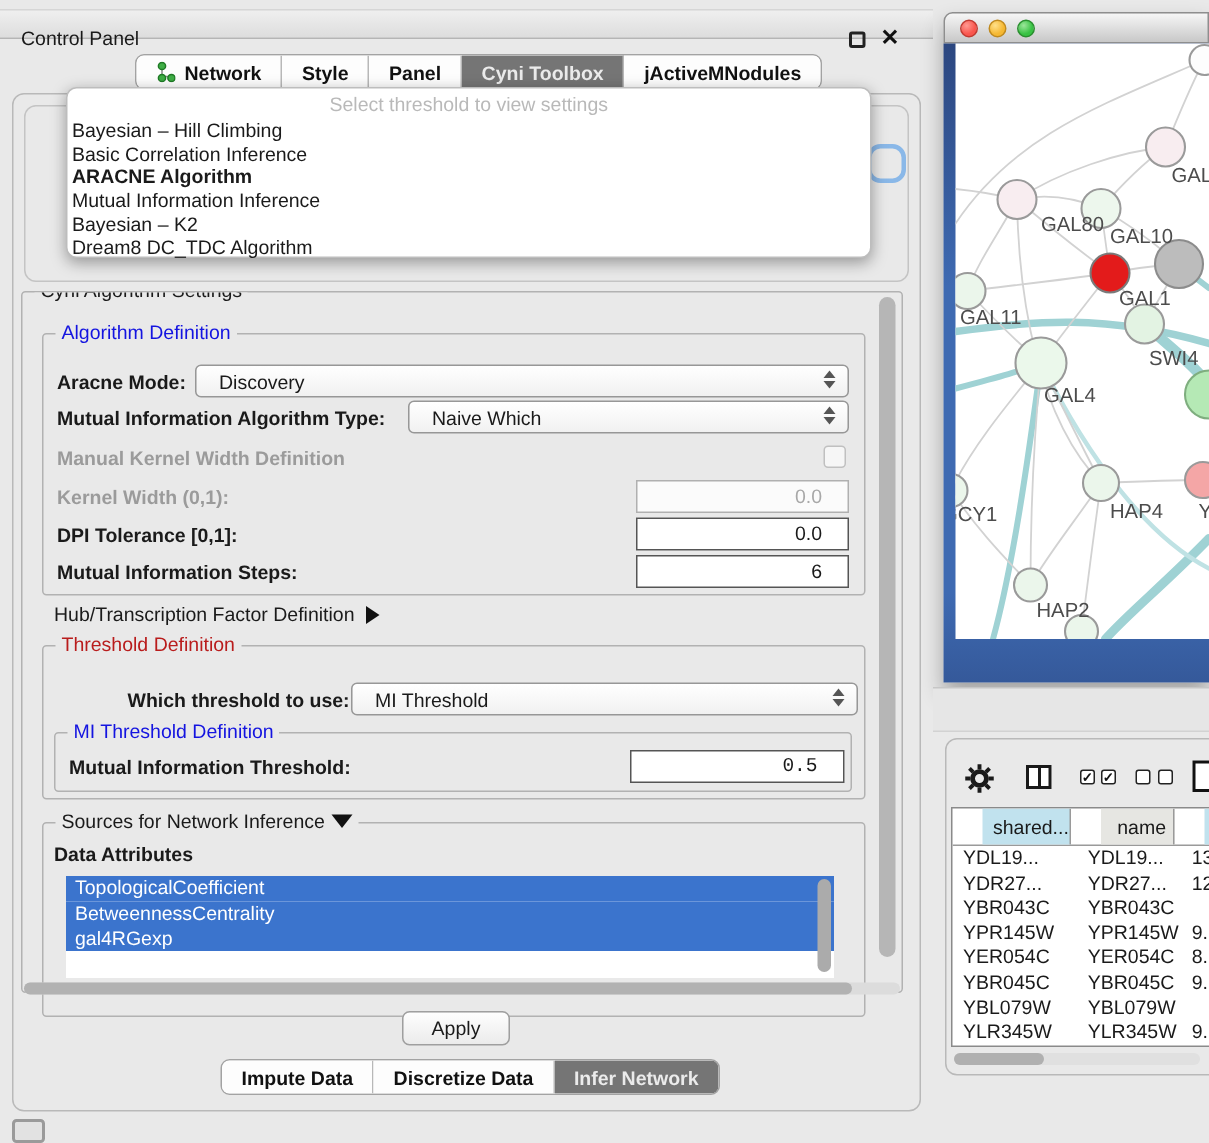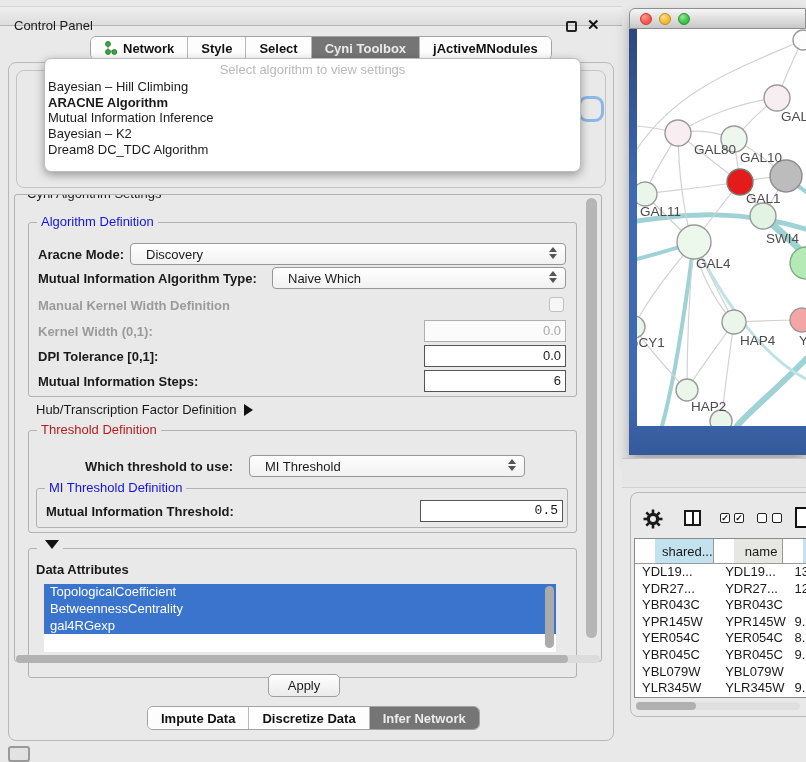--- a/index.html
+++ b/index.html
@@ -52,21 +52,21 @@
   #algdef-box { left:28px; top:222px; width:549px; height:175px; }
   .lbl { position:absolute; font-weight:bold; white-space:nowrap; }
   .lbl.dis { color:#9b9b9b; }
   .combo { position:absolute; height:22px; background:linear-gradient(#ffffff,#f1f1f1);
     border:1px solid #979797; border-radius:4px; display:flex; align-items:center;
     padding-left:15px; }
   .stepper { position:absolute; right:8px; top:3px; display:flex; flex-direction:column; gap:2px; }
   .tri-up { width:0; height:0; border-left:4px solid transparent; border-right:4px solid transparent; border-bottom:5px solid #555; }
   .tri-dn { width:0; height:0; border-left:4px solid transparent; border-right:4px solid transparent; border-top:5px solid #555; }
   .field { position:absolute; height:22px; background:#fff; border:1px solid #555;
-    text-align:right; padding:0 4px; line-height:20px; }
+    text-align:right; padding:0 17px; line-height:20px; }
   .field.dis { border:1px solid #b0b0b0; background:#fbfbfb; color:#a8a8a8; }
   .cbox { position:absolute; width:15px; height:15px; border:1px solid #c0c0c0; background:#f6f6f6; border-radius:3px; }
 
   #hub-row { left:36px; top:402px; display:flex; align-items:center; gap:8px; }
   .tri-right { width:0; height:0; border-top:6px solid transparent; border-bottom:6px solid transparent; border-left:9px solid #111; }
   .tri-down { width:0; height:0; border-left:7px solid transparent; border-right:7px solid transparent; border-top:9px solid #111; display:inline-block; vertical-align:middle; margin-left:4px; }
   .legend-flex { display:flex; align-items:center; }
 
   #threshold-box { left:28px; top:430px; width:549px; height:103px; }
   #mithr-box { left:36px; top:488px; width:532px; height:40px; }
@@ -152,34 +152,35 @@
           <circle cx="4" cy="3" r="2.4" fill="#3fae46" stroke="#1f7a26"></circle>
           <circle cx="4" cy="11" r="2.4" fill="#3fae46" stroke="#1f7a26"></circle>
           <circle cx="10.3" cy="11" r="2.4" fill="#3fae46" stroke="#1f7a26"></circle>
         </svg></span>
       <span>Network</span>
     </div>
     <div class="seg">
       <span>Style</span>
     </div>
     <div class="seg">
-      <span>Select</span>
+      <span>Panel</span>
     </div>
     <div class="seg sel">
       <span>Cyni Toolbox</span>
     </div>
     <div class="seg">
       <span>jActiveMNodules</span>
     </div>
   </div>
 
 <div class="abs" id="algo-popup">
-  <div id="algo-placeholder">Select algorithm to view settings</div>
+  <div id="algo-placeholder">Select threshold to view settings</div>
   <div>
       <div class="algo-item">Bayesian – Hill Climbing</div>
+      <div class="algo-item">Basic Correlation Inference</div>
       <div class="algo-item bold">ARACNE Algorithm</div>
       <div class="algo-item">Mutual Information Inference</div>
       <div class="algo-item">Bayesian – K2</div>
       <div class="algo-item">Dream8 DC_TDC Algorithm</div>
     </div>
 </div>
 
 <div class="abs groupbox" id="settings-box">
   <span class="legend">Cyni Algorithm Settings</span>
 </div>
@@ -215,35 +216,36 @@
 
 <div class="abs" id="hub-row">
   <span>Hub/Transcription Factor Definition</span>
   <span class="tri-right"></span>
 </div>
 
 <div class="abs groupbox" id="threshold-box">
   <span class="legend green">Threshold Definition</span>
 </div>
 <span class="abs lbl" style="left:85px; top:459px;">Which threshold to use:</span>
-<div class="abs combo" style="left:234px; top:455px; width:276px; z-index:3;margin-left:15px;">
+<div class="abs combo" style="left:234px; top:455px; width:338px; z-index:3;">
   <span>MI Threshold</span>
   <span class="stepper">
       <span class="tri-up"></span>
       <span class="tri-dn"></span>
     </span>
 </div>
 <div class="abs groupbox" id="mithr-box">
   <span class="legend blue">MI Threshold Definition</span>
 </div>
 <span class="abs lbl" style="left:46px; top:504px; z-index:3;">Mutual Information Threshold:</span>
 <div class="abs field" style="left:420px; top:500px; width:143px; z-index:3;font-family:Liberation Mono, monospace;">0.5</div>
 
 <div class="abs groupbox" id="sources-box">
   <span class="legend legend-flex">
+    <span>Sources for Network Inference</span>
     <span class="tri-down"></span>
   </span>
 </div>
 <span class="abs lbl" style="left:36px; top:562px; z-index:3;text-align:center;">Data Attributes</span>
 <div class="abs" id="attr-list">
     <div class="attr-item">TopologicalCoefficient</div>
     <div class="attr-item">BetweennessCentrality</div>
     <div class="attr-item">gal4RGexp</div>
   </div>
 <div class="abs" id="attr-vscroll"></div>

